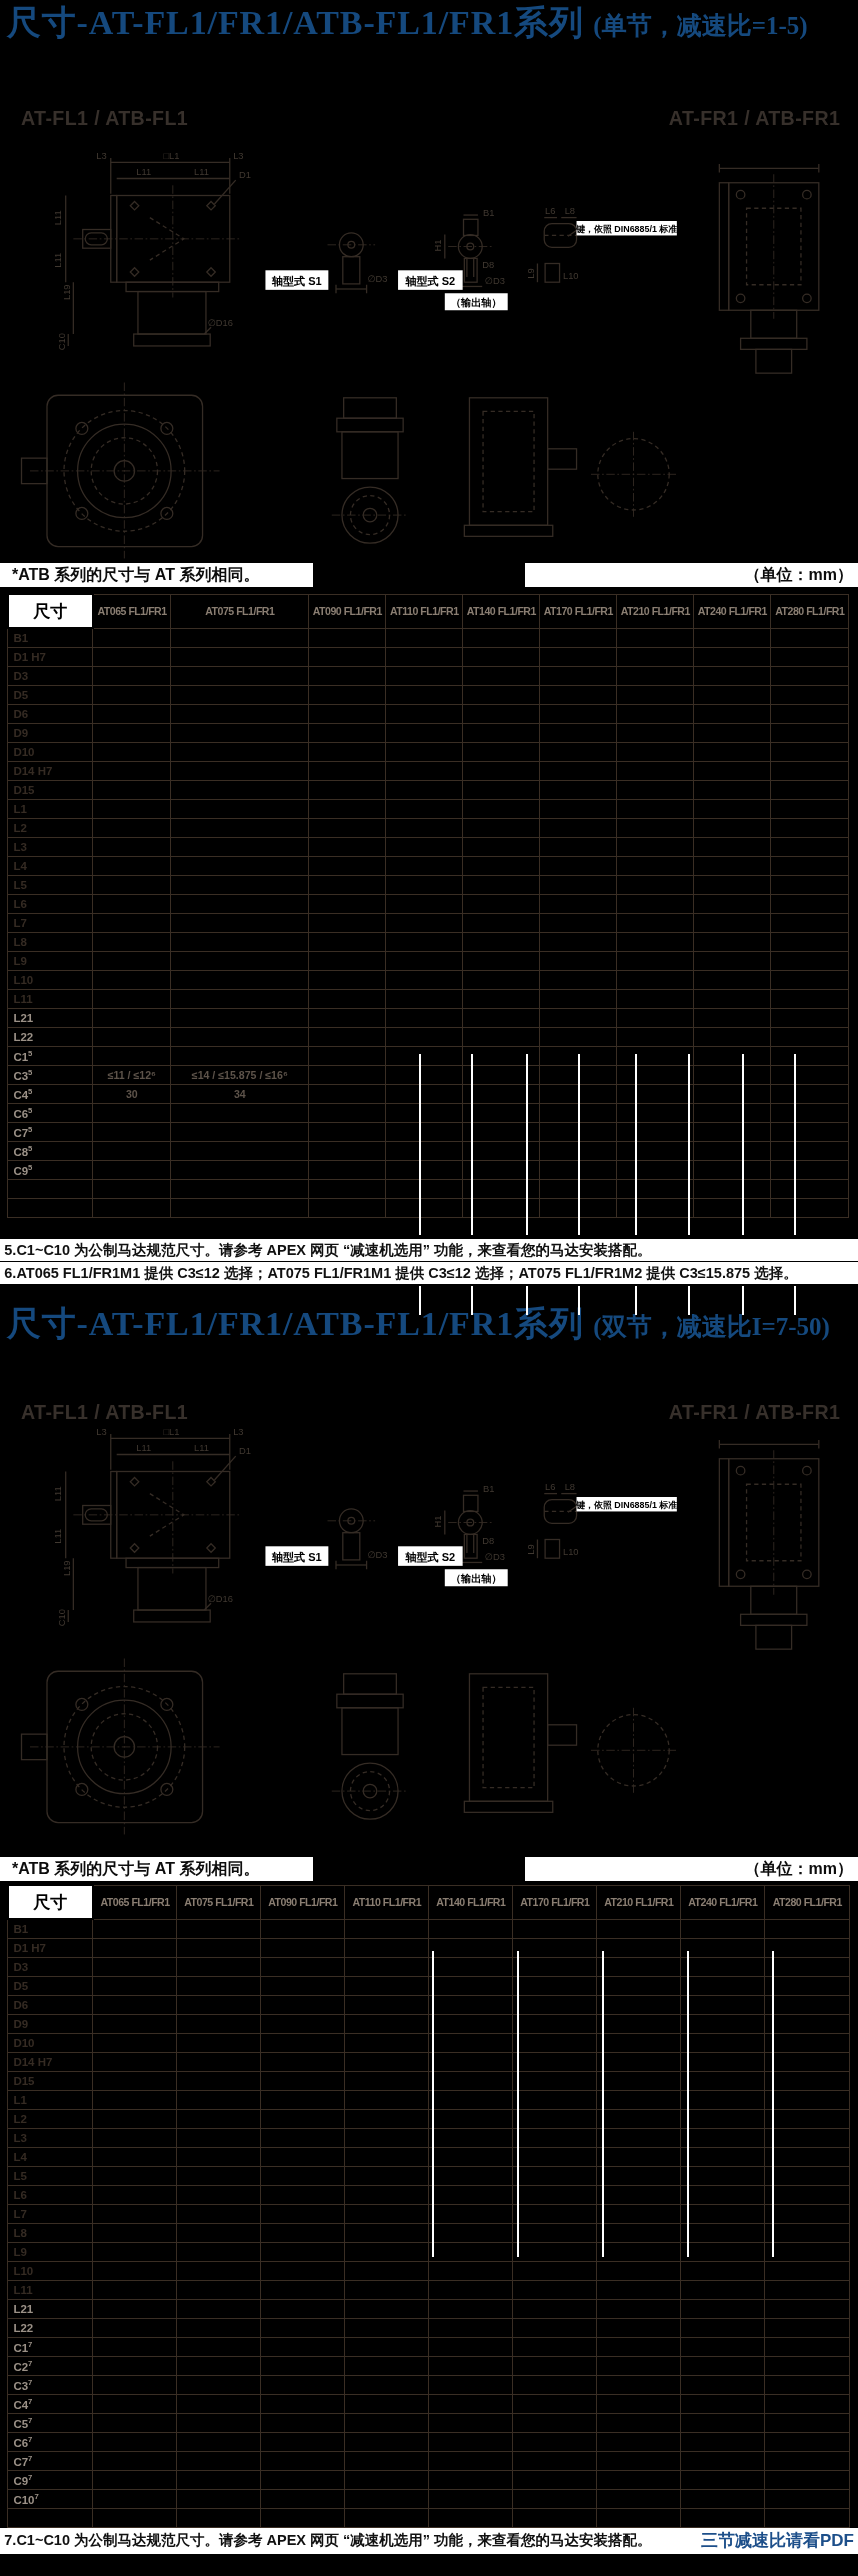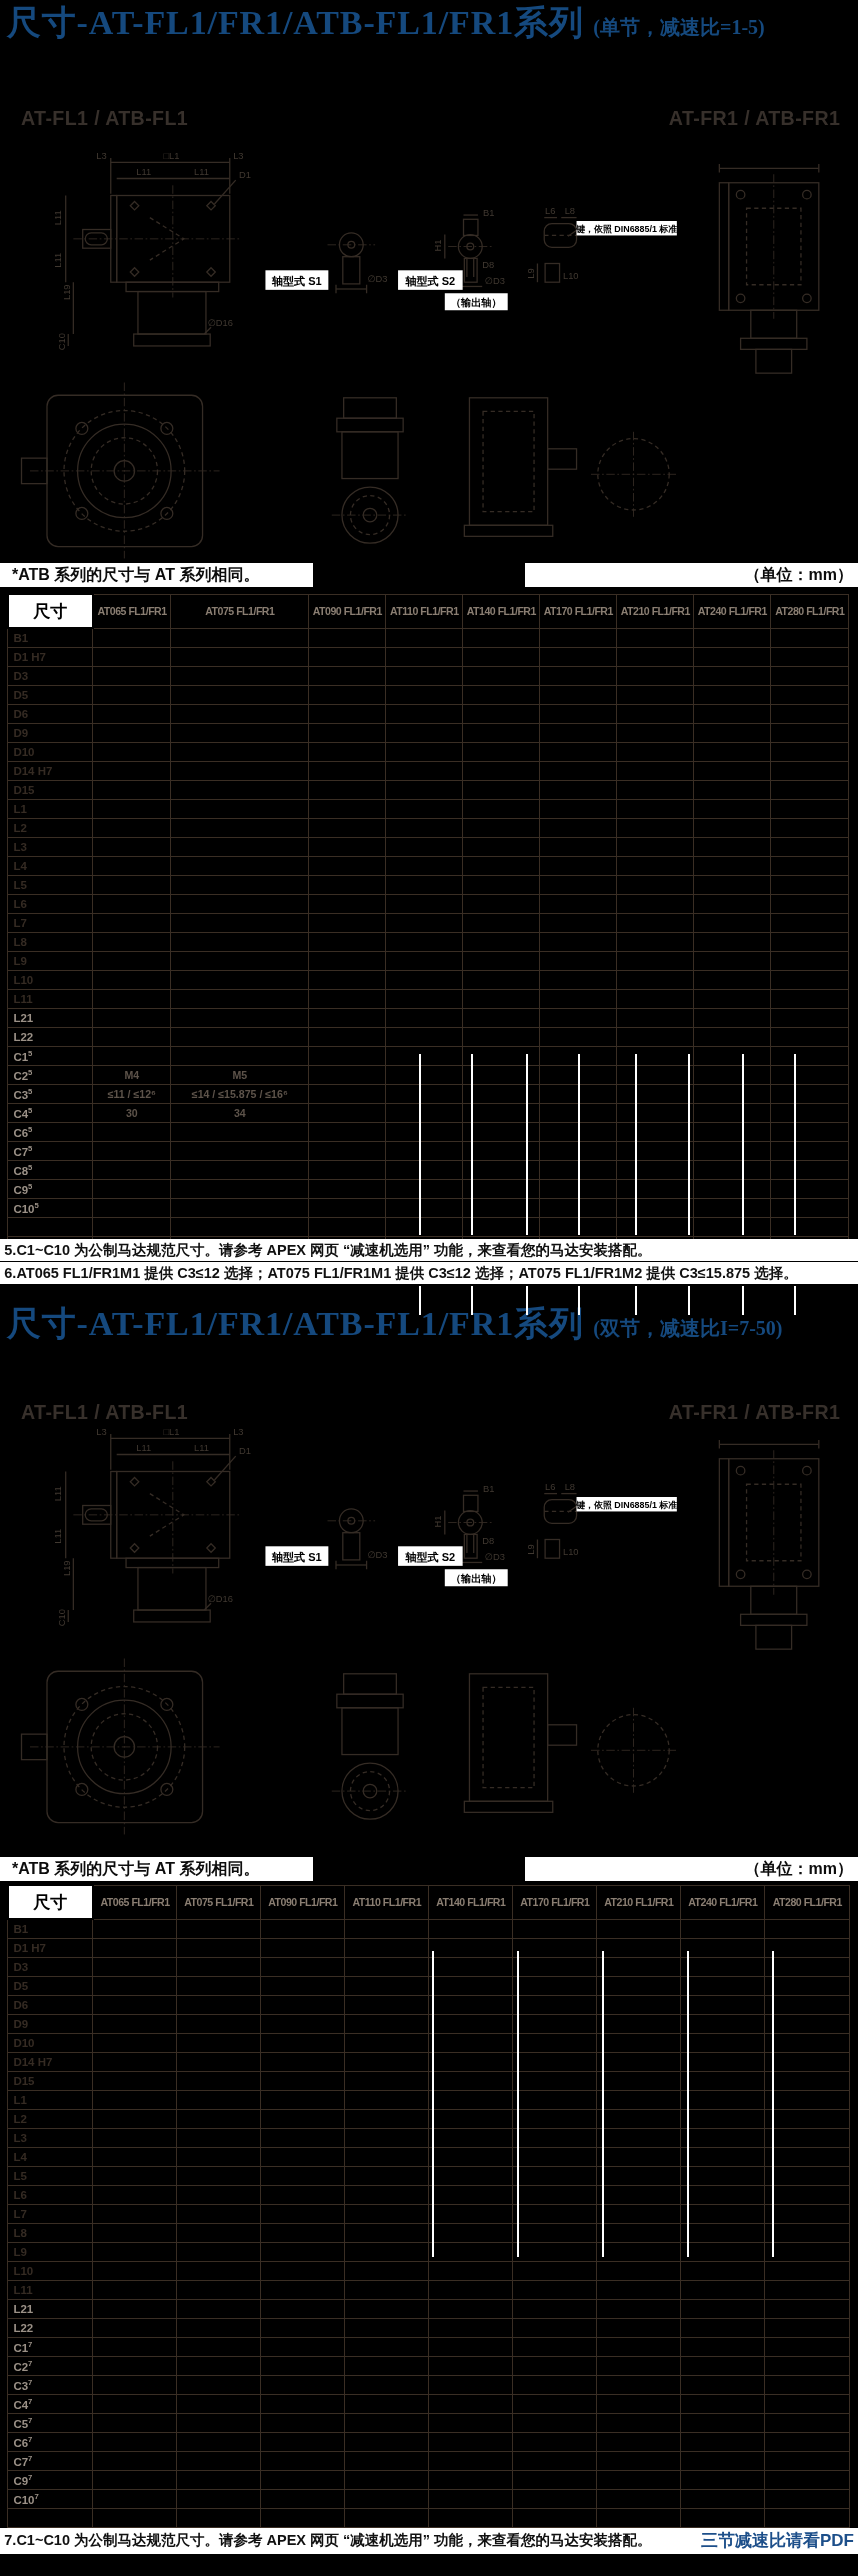--- a/index.html
+++ b/index.html
@@ -2,21 +2,21 @@
 <html style="font-size:13.6px"><head>
 <meta charset="utf-8">
 <style>
   html,body{margin:0;padding:0;background:#000;}
   .page{position:relative;width:859px;height:2576px;background:#000;overflow:hidden;
         font-family:"Liberation Sans","DejaVu Sans",sans-serif;}
   .sec{position:absolute;left:0;width:859px;}
   .title{position:absolute;left:6.8px;top:0;margin:0;white-space:nowrap;
          font-family:"Liberation Serif","DejaVu Serif",serif;font-weight:bold;
          color:#15497e;font-size:34px;letter-spacing:0.9px;}
-  .title .sub{font-size:20px;letter-spacing:0;}
+  .title .sub{font-size:25px;letter-spacing:0;}
   .lbl{position:absolute;font-size:19.6px;font-weight:bold;color:#37302b;letter-spacing:0.4px;white-space:nowrap;}
   .lbl.left{left:21px}.lbl.right{right:18.7px}
   .drawarea{position:absolute;left:0;width:859px;height:425px;}
   .strip{position:absolute;height:24px;background:#fff;color:#0d0d0d;font-size:16px;
          line-height:24px;font-weight:bold;box-sizing:border-box;white-space:nowrap;}
   .strip.atb{left:0;width:313px;padding-left:12px;}
   .strip.unit{left:525px;width:333px;text-align:right;padding-right:5.1px;}
   table.dims{position:absolute;left:6.8px;border-collapse:collapse;table-layout:fixed;background:#000;}
   .dims th,.dims td{border:1.7px solid #3a2e24;padding:0;overflow:hidden;white-space:nowrap;height:18px;}
   .dims thead th{height:32px;margin-top:35px;}
@@ -496,32 +496,20 @@
             <td></td>
             <td></td>
             <td></td>
             <td></td>
             <td></td>
             <td></td>
             <td></td>
             <td></td>
           </tr>
           <tr>
-            <th class="rl bright">C2<sup>5</sup></th>
-            <td class="val">M4</td>
-            <td class="val">M5</td>
-            <td></td>
-            <td></td>
-            <td></td>
-            <td></td>
-            <td></td>
-            <td></td>
-            <td></td>
-          </tr>
-          <tr>
             <th class="rl bright">C3<sup>5</sup></th>
             <td class="val">≤11 / ≤12⁶</td>
             <td class="val">≤14 / ≤15.875 / ≤16⁶</td>
             <td></td>
             <td></td>
             <td></td>
             <td></td>
             <td></td>
             <td></td>
             <td></td>
@@ -569,32 +557,20 @@
             <td></td>
             <td></td>
             <td></td>
             <td></td>
             <td></td>
             <td></td>
             <td></td>
           </tr>
           <tr>
             <th class="rl bright">C9<sup>5</sup></th>
-            <td></td>
-            <td></td>
-            <td></td>
-            <td></td>
-            <td></td>
-            <td></td>
-            <td></td>
-            <td></td>
-            <td></td>
-          </tr>
-          <tr>
-            <th class="rl bright">C10<sup>5</sup></th>
             <td></td>
             <td></td>
             <td></td>
             <td></td>
             <td></td>
             <td></td>
             <td></td>
             <td></td>
             <td></td>
           </tr>

